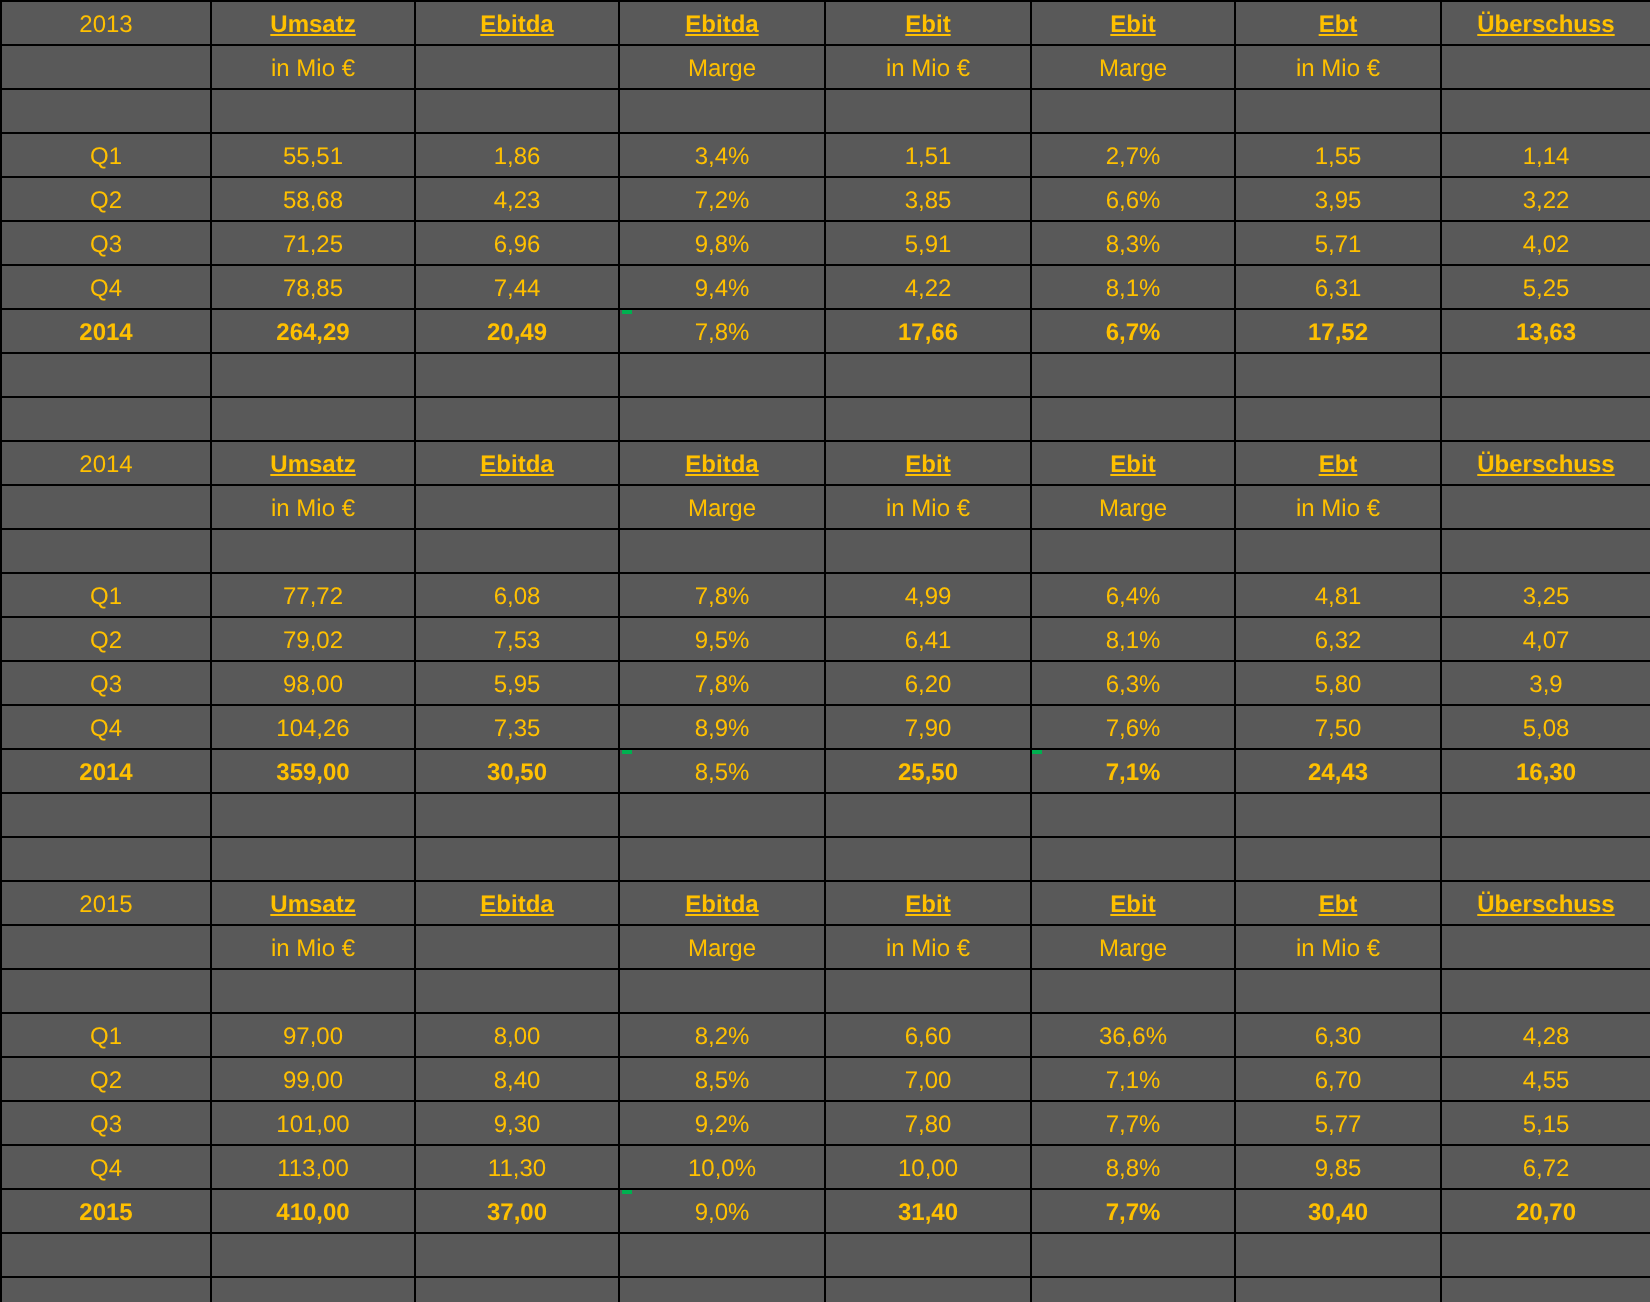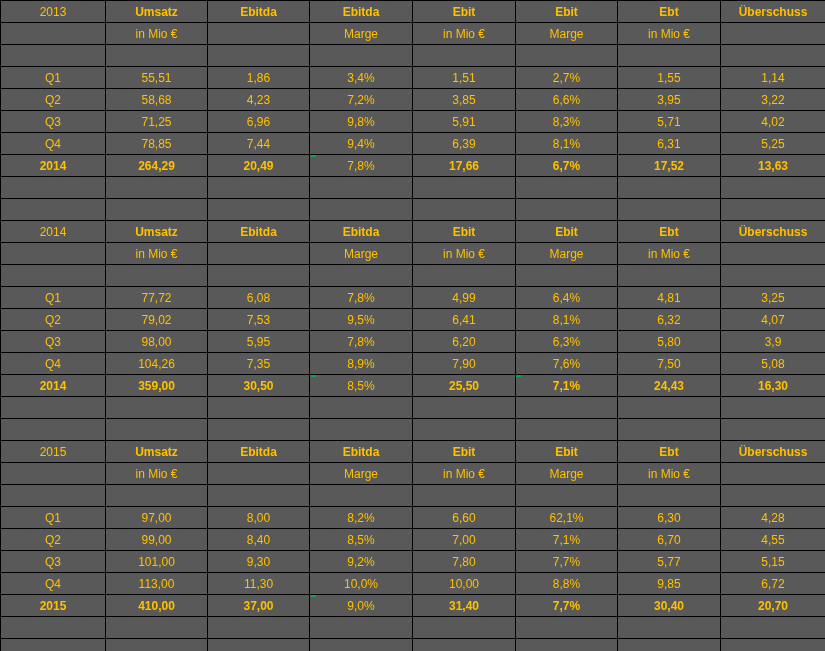--- a/index.html
+++ b/index.html
@@ -43,20 +43,21 @@
   col.c3 { width: 103px; }
   col.c4 { width: 103px; }
   col.c5 { width: 102px; }
   col.c6 { width: 103px; }
   col.c7 { width: 105px; }
 
   td.hdr {
     font-weight: bold;
     color: #ffc000;
     font-size: 13px;
+    text-decoration: underline;
   }
   td.yearlabel {
     font-weight: normal;
     color: #ffc000;
     font-size: 12px;
   }
   td.sub {
     color: #ffc000;
     font-size: 11px;
     font-weight: normal;
@@ -159,21 +160,21 @@
         <td>5,91</td>
         <td>8,3%</td>
         <td>5,71</td>
         <td>4,02</td>
       </tr>
       <tr>
         <td>Q4</td>
         <td>78,85</td>
         <td>7,44</td>
         <td>9,4%</td>
-        <td>6,39</td>
+        <td>4,22</td>
         <td>8,1%</td>
         <td>6,31</td>
         <td>5,25</td>
       </tr>
       <tr>
         <td class="goldbold">2014</td>
         <td class="goldbold">264,29</td>
         <td class="goldbold">20,49</td>
         <td>7,8%</td>
         <td class="goldbold">17,66</td>
@@ -332,21 +333,21 @@
         <td class="empty"></td>
         <td class="empty"></td>
         <td class="empty"></td>
       </tr>
       <tr>
         <td class="white">Q1</td>
         <td class="white">97,00</td>
         <td class="white">8,00</td>
         <td class="white">8,2%</td>
         <td class="white">6,60</td>
-        <td class="white">62,1%</td>
+        <td class="white">36,6%</td>
         <td class="white">6,30</td>
         <td class="white">4,28</td>
       </tr>
       <tr>
         <td class="white">Q2</td>
         <td class="white">99,00</td>
         <td class="white">8,40</td>
         <td class="white">8,5%</td>
         <td class="white">7,00</td>
         <td class="white">7,1%</td>

